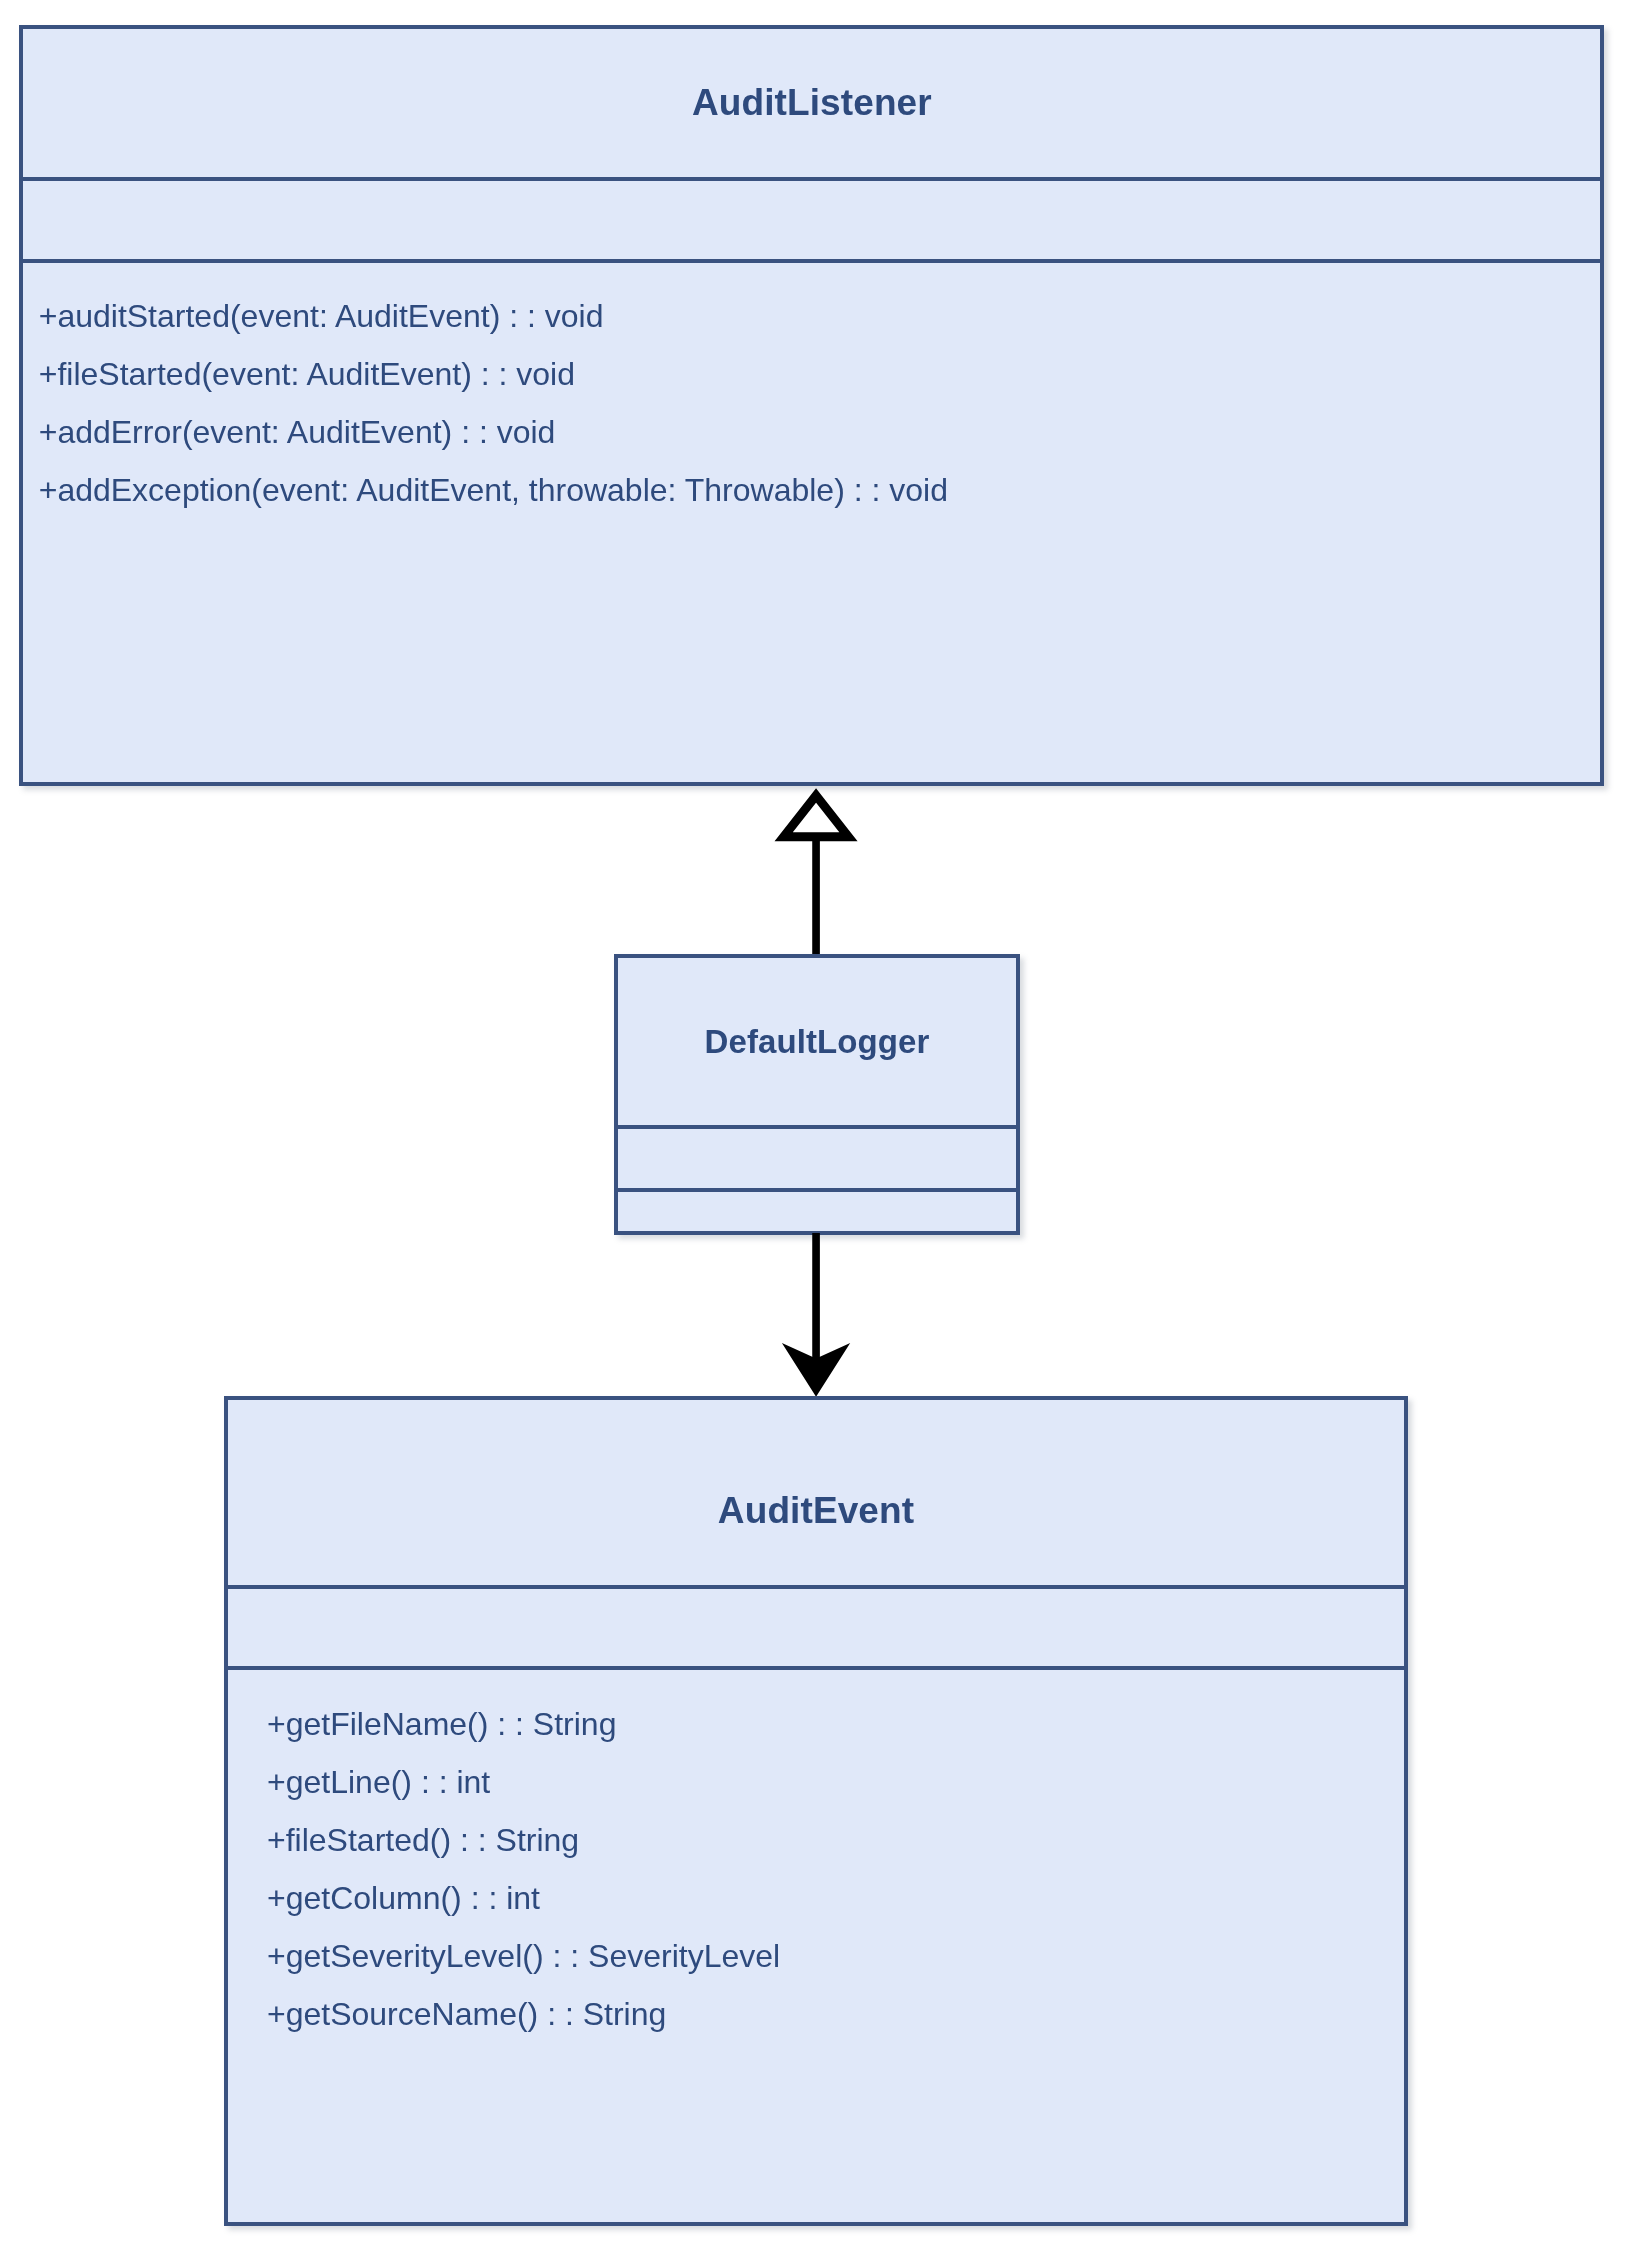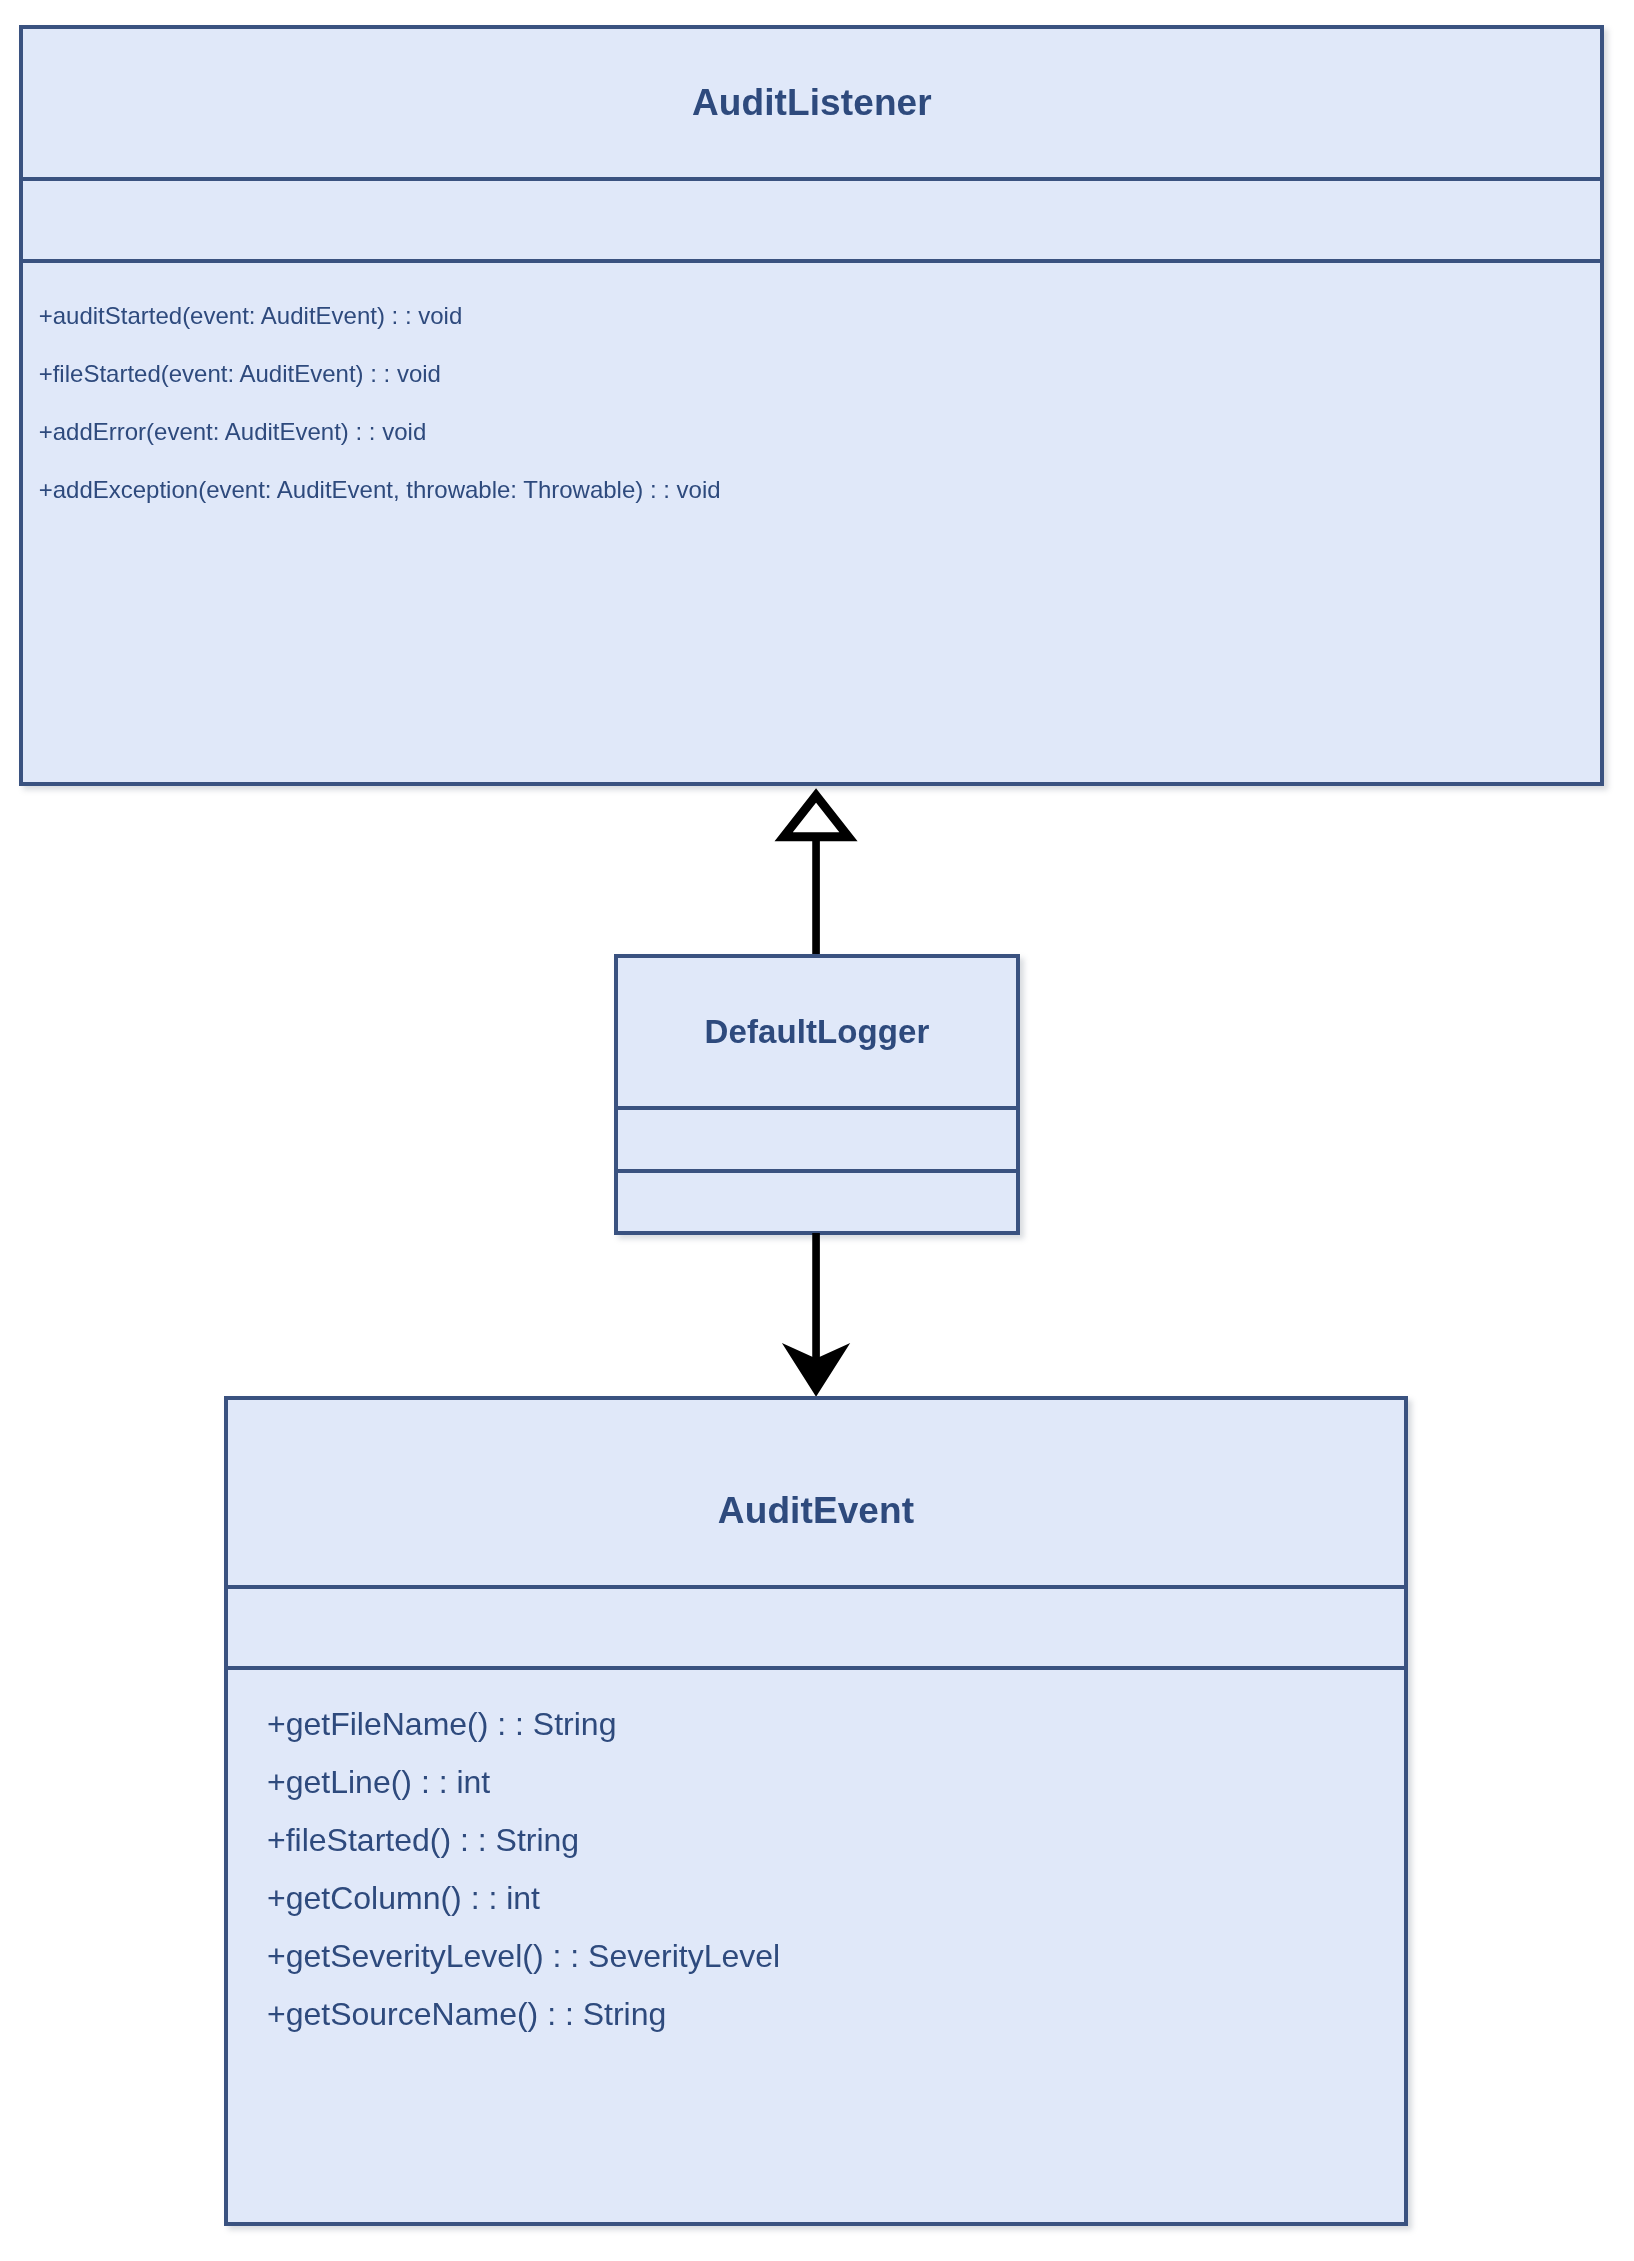--- a/index.html
+++ b/index.html
@@ -73,32 +73,32 @@
     height: 148px;
     font-size: 37px;
   }
   #box-auditlistener .cmp-attrs { height: 78px; }
   #box-auditlistener .cmp-methods {
     flex: 1;
     padding: 23.6px 0 0 15.3px;
     justify-content: flex-start;
   }
   #box-auditlistener .uml-member {
-    font-size: 24px;
+    font-size: 32px;
     line-height: 58px;
   }
 
   #box-defaultlogger {
     left: 614px;
     top: 954px;
     width: 406px;
     height: 281px;
   }
   #box-defaultlogger .uml-title {
-    height: 148px;
+    height: 167px;
     font-size: 33px;
   }
   #box-defaultlogger .cmp-attrs { height: 59px; }
   #box-defaultlogger .cmp-methods { flex: 1; }
 
   #box-auditevent {
     left: 224px;
     top: 1396px;
     width: 1184px;
     height: 830px;

